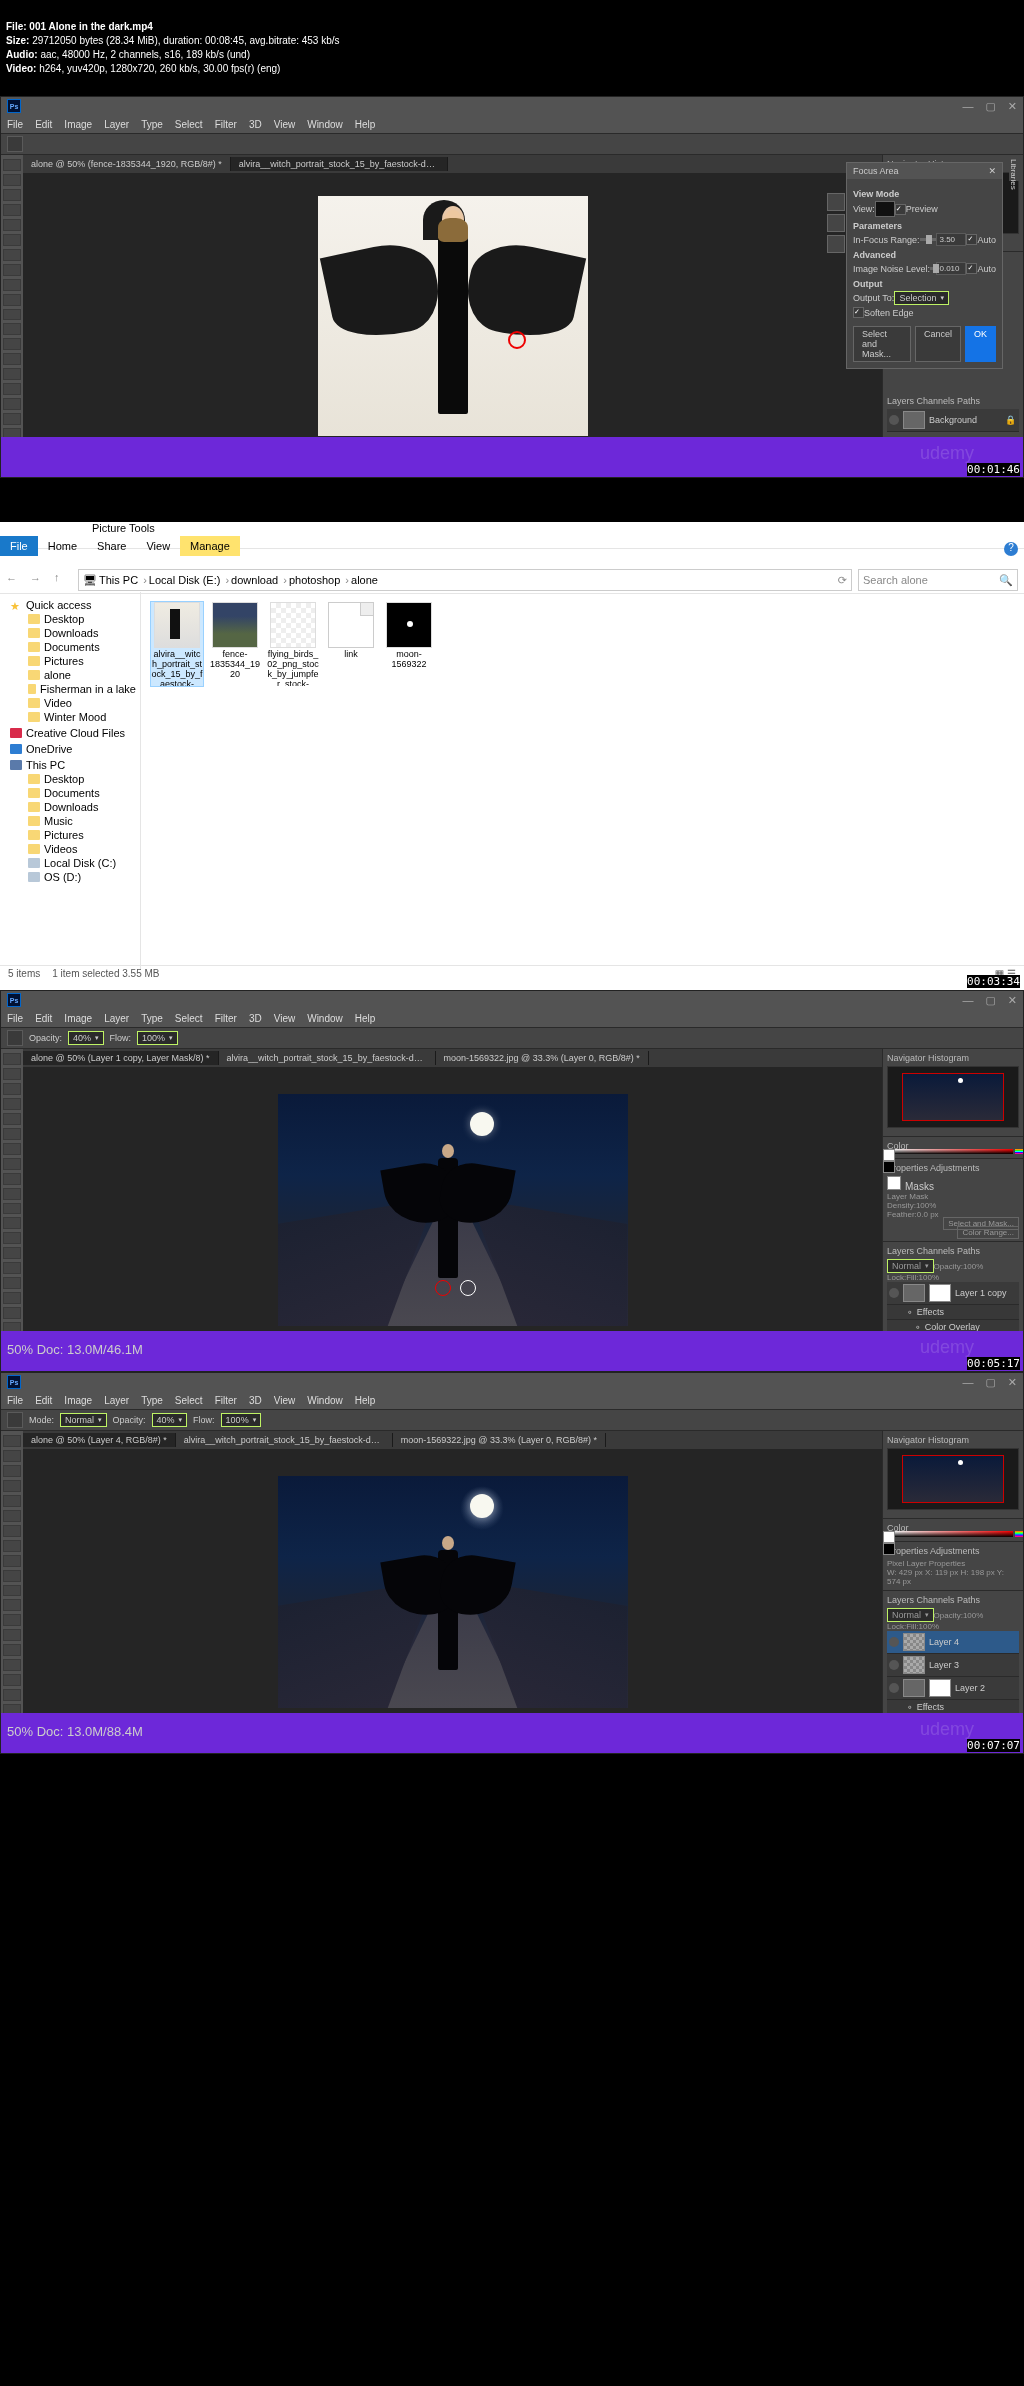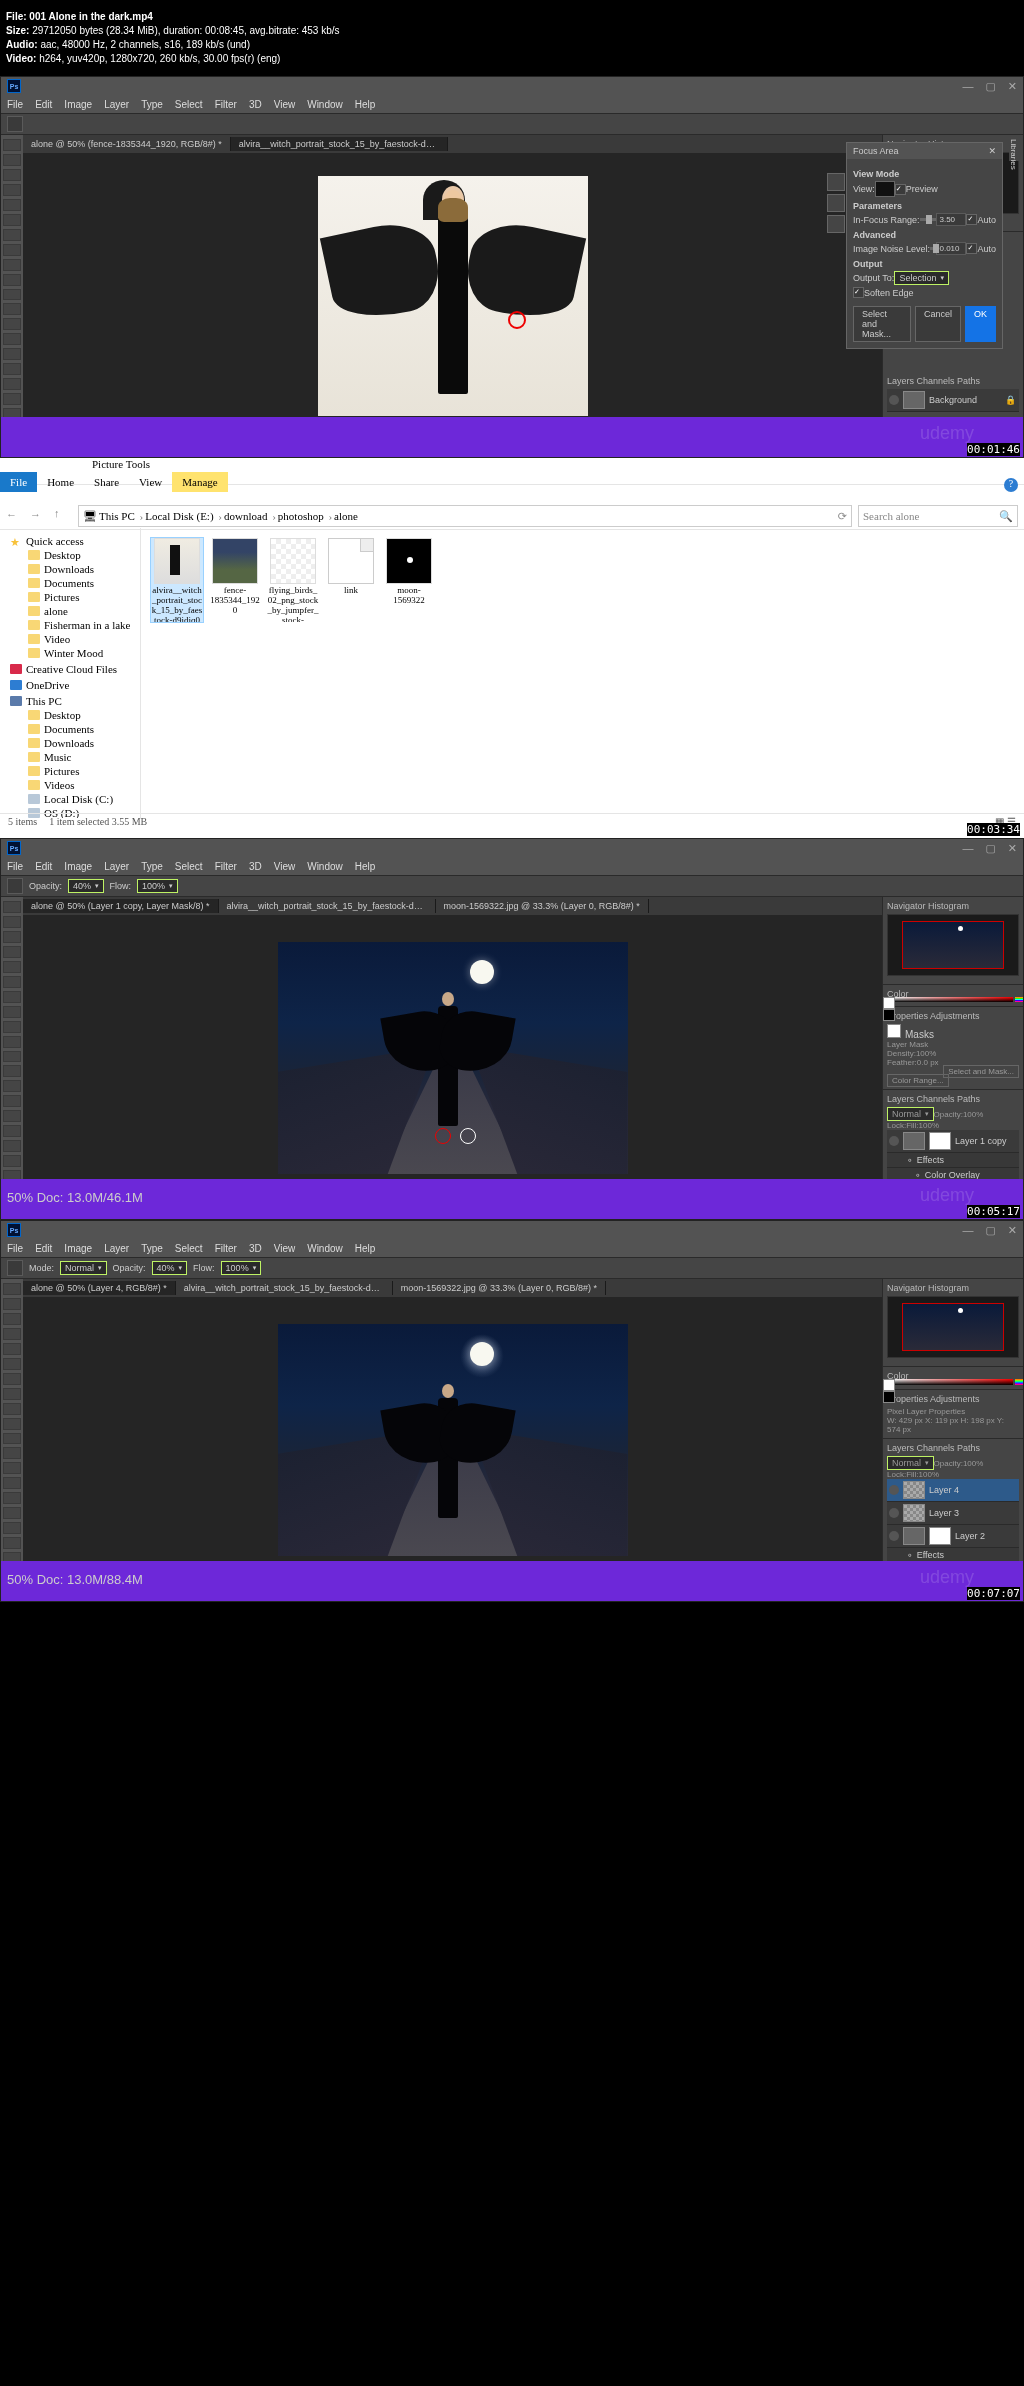--- a/index.html
+++ b/index.html
@@ -1,16 +1,16 @@
 <!DOCTYPE html>
 <html><head>
 <meta charset="utf-8">
 <style>
 body { margin:0; padding:0; background:#000; font-family:Verdana,Arial,sans-serif; font-size:10px; color:#ccc; width:1024px; }
-.header-info { color:#fff; padding:10px 6px; line-height:1.4;border-radius:28px; }
+.header-info { color:#fff; padding:20px 6px; line-height:1.4;border-radius:28px; }
 .header-info .fn { font-weight:bold; }
 .header-info .lbl { font-weight:bold; }
 .screenshot { position:relative; }
 
 .ps { background:#323232; color:#ccc; font-size:10px; position:relative; height:380px; border:1px solid #222; }
 .ps-titlebar { background:#535353; height:18px; display:flex; align-items:center; padding:0 6px; font-size:10px; }
 .ps-titlebar .icon { width:12px; height:12px; background:#001133; border:1px solid #0066cc; margin-right:6px; display:flex; align-items:center; justify-content:center; color:#66aaff; font-size:7px; font-weight:bold;}
 .ps-titlebar .wincontrols { margin-left:auto; display:flex; gap:12px; font-size:11px; color:#aaa;}
 .ps-menubar { background:#535353; height:18px; display:flex; align-items:center; padding:0 4px; gap:8px; font-size:10px; color:#ddd; border-bottom:1px solid #2a2a2a;}
 .ps-menubar span { padding:2px 2px; }
@@ -67,21 +67,21 @@
 .fig-person .head { width:22px; height:28px; background:#e8c8a8; border-radius:50% 50% 40% 40%; margin:0 auto; position:relative;}
 .fig-person .hood { position:absolute; top:-6px; left:-10px; width:42px; height:40px; background:#1a1a1a; border-radius:50% 50% 0 0;}
 .fig-person .head::after {content:''; position:absolute; top:4px; left:2px; width:18px; height:22px; background:#edc8a0; border-radius:50%;}
 .fig-person .hair { position:absolute; top:12px; left:-4px; width:30px; height:24px; background:#8b6b3a; border-radius:40% 40% 20% 20%; z-index:1;}
 .fig-person .body { width:30px; height:180px; background:#0a0a0a; margin:0 auto; position:relative; border-radius:6px 6px 2px 2px;}
 .fig-cloak-l { position:absolute; top:50px; left:10px; width:110px; height:90px; background:#1a1a1a; border-radius:0 60% 40% 80%/ 0 50% 60% 40%; transform:rotate(-12deg);}
 .fig-cloak-r { position:absolute; top:50px; right:10px; width:110px; height:90px; background:#1a1a1a; border-radius:60% 0 80% 40%/ 50% 0 40% 60%; transform:rotate(12deg);}
 .red-circle { position:absolute; width:14px; height:14px; border:2px solid #e00; border-radius:50%; }
 
 
-.explorer { background:#fff; color:#000; font-family:Liberation Serif, serif; font-size:11px; position:relative; height:380px; }
+.explorer { background:#fff; color:#000; font-family:Liberation Sans, sans-serif; font-size:11px; position:relative; height:468px;margin-top:44px; }
 .ex-title { height:26px; background:#fff; border-bottom:1px solid #e5e5e5; display:flex; align-items:flex-end;}
 .ex-ribbon-tabs { display:flex; gap:0; font-size:11px; }
 .ex-ribbon-tabs .rt { padding:4px 10px; }
 .ex-ribbon-tabs .rt.file { background:#1979ca; color:#fff;}
 .ex-addr { height:26px; display:flex; align-items:center; padding:0 6px; gap:6px; border-bottom:1px solid #e5e5e5;}
 .ex-addr .navbtn { width:18px; height:18px; color:#888;}
 .ex-addr .path { flex:1; border:1px solid #ccc; height:20px; display:flex; align-items:center; padding:0 4px; gap:2px; font-size:11px;}
 .ex-addr .path .seg::after { content:' ›'; color:#888; margin-left:2px;}
 .ex-addr .search { width:150px; border:1px solid #ccc; height:20px; padding:0 4px; color:#888; display:flex; align-items:center;}
 .ex-body { position:absolute; top:70px; bottom:20px; left:0; right:0; display:flex;}
@@ -528,21 +528,21 @@
             <div class="swatch"></div>
             <div class="swatch2"></div>
           </div>
         <div class="ps-panel">
           <div class="ps-panel-title">Properties   Adjustments</div>
           <div class="row"><span class="sq" style="width:12px;height:12px;display:inline-block;background:#fff;border:1px solid #888;margin-right:4px;"></span><span>Masks</span></div>
           <div class="row small"><span>Layer Mask</span></div>
           <div class="row small"><span>Density:</span><span style="margin-left:auto">100%</span></div>
           <div class="row small"><span>Feather:</span><span style="margin-left:auto">0.0 px</span></div>
           <div class="row small" style="text-align:right;"><span class="btn" style="border:1px solid #666;padding:1px 4px;">Select and Mask...</span></div>
-          <div class="row small" style=""><span class="btn" style="border:1px solid #666;padding:1px 4px;">Color Range...</span></div>
+          <div class="row small" style="text-align:right;"><span class="btn" style="border:1px solid #666;padding:1px 4px;">Color Range...</span></div>
         </div>
         <div class="ps-panel ps-layers">
           <div class="ps-panel-title">Layers   Channels   Paths</div>
           <div class="row small"><span class="ps-dropdown">Normal</span><span>Opacity:</span><span>100%</span></div>
           <div class="row small"><span>Lock:</span><span style="margin-left:auto;">Fill:</span><span>100%</span></div>
           <div class="ps-layer-row">
               <div class="eye"></div>
               <div class="th"></div>
               <div class="th" style="background:#fff;"></div>
               <span>Layer 1 copy</span>

